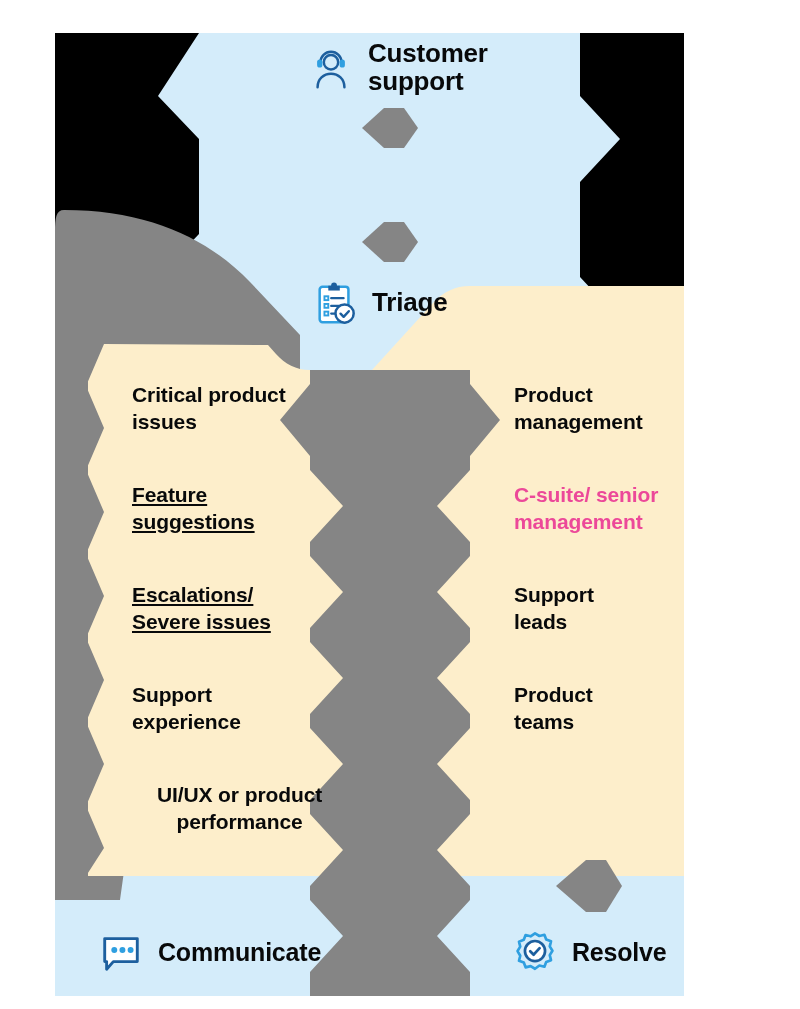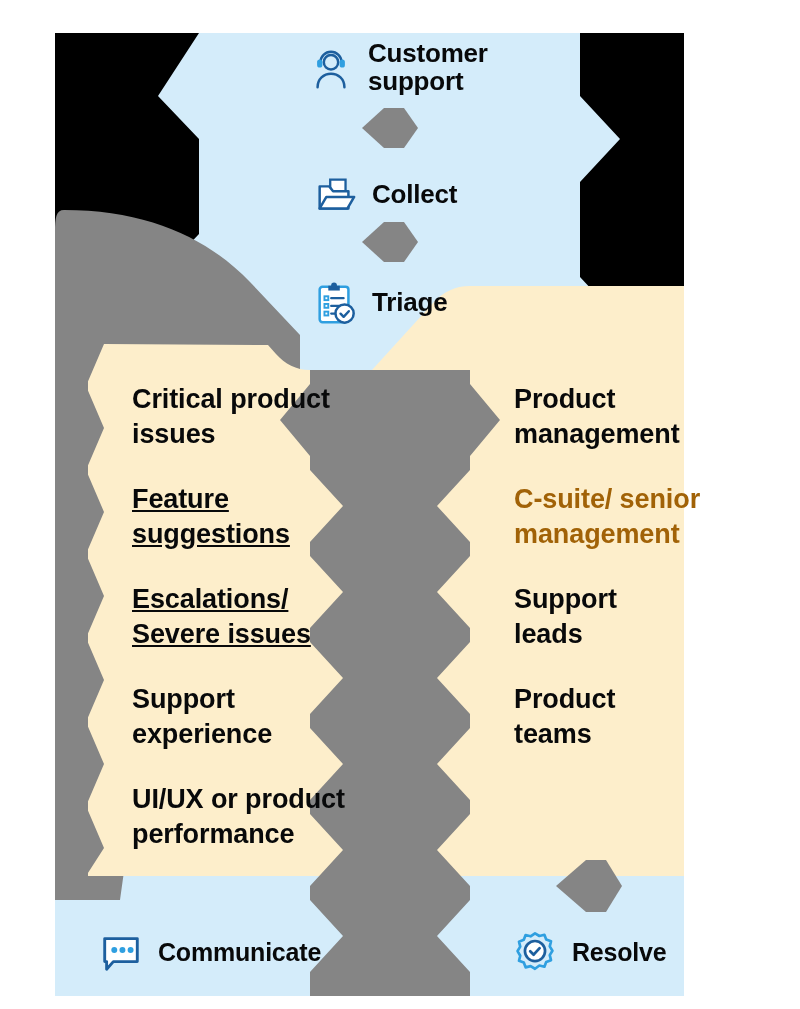--- a/index.html
+++ b/index.html
@@ -70,21 +70,21 @@
   .list-col {
     position: absolute;
     width: 215px;
   }
   #list-col-left  { left: 120px; top: 382px; }
   #list-col-right { left: 502px; top: 382px; }
   .list-item {
     height: 100px;
     font-family: "Liberation Sans", sans-serif;
     font-weight: bold;
-    font-size: 27px;
+    font-size: 21px;
     line-height: 1.28;
     color: #0a0b0c;
     letter-spacing: -0.1px;
     white-space: pre-line;
   }
 </style>
 </head>
 <body style="background: rgb(255, 255, 255);">
 
 <div id="infographic">
@@ -193,28 +193,20 @@
         <path d="M13 18a11 11 0 0 1 22 0" fill="none" stroke="#1d5f9e" stroke-width="2.6" stroke-linecap="round"></path>
         <circle cx="24" cy="18" r="7.5" fill="none" stroke="#1d5f9e" stroke-width="2.6"></circle>
         <rect x="9.5" y="15" width="5.5" height="8.5" rx="2.7" fill="#2f9fe0"></rect>
         <rect x="33" y="15" width="5.5" height="8.5" rx="2.7" fill="#2f9fe0"></rect>
         <path d="M10 44c0-8.3 6.3-14 14-14s14 5.7 14 14" fill="none" stroke="#1d5f9e" stroke-width="2.6" stroke-linecap="round"></path>
       </svg>
       <div class="stage-label" style="color: rgb(8, 9, 10);">Customer
 support</div>
     </div>
 
-    <div class="stage-row" id="stage-collect">
-      <svg class="stage-icon" viewBox="0 0 48 48">
-        <path d="M19 8h16v16H19z" fill="#ffffff" stroke="#1d5f9e" stroke-width="2.4"></path>
-        <path d="M8 15h10l4 5h16v18H8z" fill="#ffffff" stroke="#1d5f9e" stroke-width="2.6" stroke-linejoin="round"></path>
-        <path d="M8 38l7-12h29l-7 12z" fill="#ffffff" stroke="#1d5f9e" stroke-width="2.6" stroke-linejoin="round"></path>
-      </svg>
-      <div class="stage-label" style="color: rgb(8, 9, 10);">Collect</div>
-    </div>
 
     <div class="stage-row" id="stage-triage">
       <svg class="stage-icon" viewBox="0 0 48 48">
         <rect x="8" y="7" width="30" height="37" rx="3" fill="#ffffff" stroke="#2f9fe0" stroke-width="2.6"></rect>
         <path d="M17 6h12v5H17z" fill="#1d5f9e"></path>
         <circle cx="23" cy="5.5" r="3" fill="#1d5f9e"></circle>
         <rect x="13" y="17" width="4" height="4" fill="none" stroke="#2f9fe0" stroke-width="2"></rect>
         <rect x="13" y="25" width="4" height="4" fill="none" stroke="#2f9fe0" stroke-width="2"></rect>
         <rect x="13" y="33" width="4" height="4" fill="none" stroke="#2f9fe0" stroke-width="2"></rect>
         <path d="M20 19h13M20 27h13M20 35h6" stroke="#1d5f9e" stroke-width="2.3" stroke-linecap="round"></path>
@@ -226,28 +218,28 @@
 
     <div class="list-col" id="list-col-left">
       <div class="list-item" style="color: rgb(8, 9, 10);">Critical product
 issues</div>
       <div class="list-item" style="color: rgb(8, 9, 10); text-decoration: underline;">Feature
 suggestions</div>
       <div class="list-item" style="color: rgb(8, 9, 10); text-decoration: underline;">Escalations/
 Severe issues</div>
       <div class="list-item" style="color: rgb(8, 9, 10);">Support
 experience</div>
-      <div class="list-item" style="color: rgb(8, 9, 10);">UI/UX or product
+      <div class="list-item" style="color: rgb(8, 9, 10); text-align: center;">UI/UX or product
 performance</div>
     </div>
 
     <div class="list-col" id="list-col-right">
       <div class="list-item" style="color: rgb(8, 9, 10);">Product
 management</div>
-      <div class="list-item" style="color: #a16207;">C-suite/ senior
+      <div class="list-item" style="color: #ec4899;">C-suite/ senior
 management</div>
       <div class="list-item" style="color: rgb(8, 9, 10);">Support
 leads</div>
       <div class="list-item" style="color: rgb(8, 9, 10);">Product
 teams</div>
     </div>
 
     <div class="stage-row" id="stage-communicate">
       <svg class="stage-icon" viewBox="0 0 48 48">
         <path d="M7 10h34v24H16l-7 8v-8H7z" fill="#ffffff" stroke="#1d5f9e" stroke-width="3" stroke-linejoin="round"></path>

